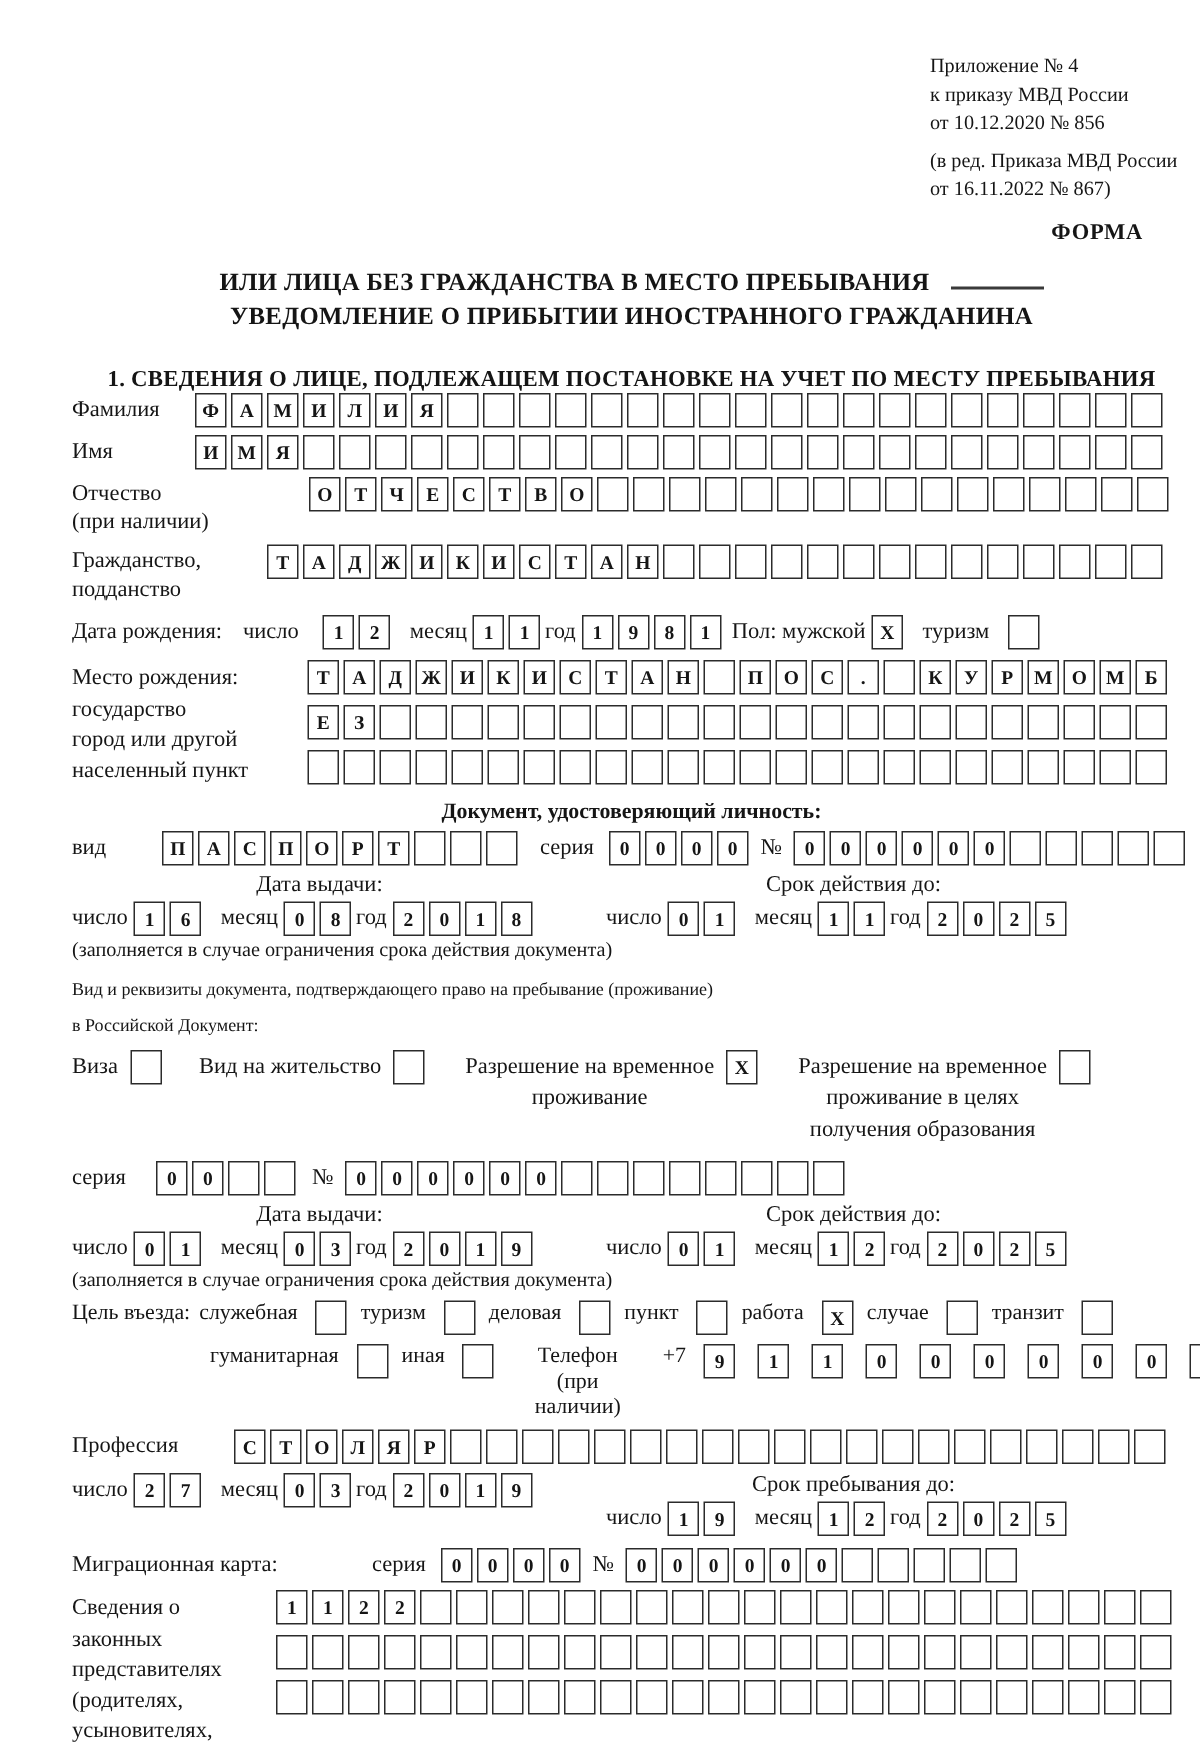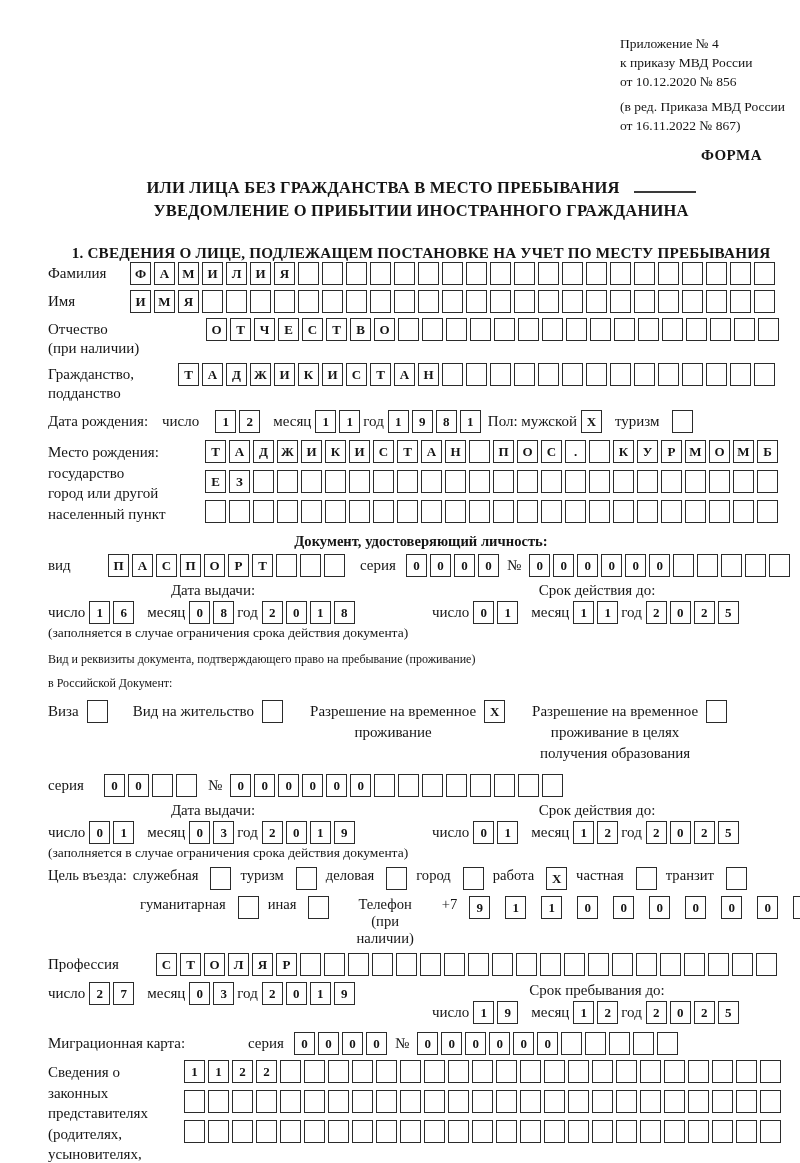--- a/index.html
+++ b/index.html
@@ -28,21 +28,21 @@
     width:21px;height:23px;box-sizing:border-box;border:1.6px solid #2b2b2b;
     margin-right:3px;display:flex;align-items:center;justify-content:center;
     font-size:13px;font-weight:bold;background:#fff;
   }
   .dl{margin:3px 4px 0 0;flex-shrink:0;}
   .dl.pre{margin-left:10px;}
 
   
   .duo{display:flex;margin-top:2px;}
   .duo-left{width:352px;flex-shrink:0;}
-  .duo-right{margin-left:32px;}
+  .duo-right{margin-left:4px;}
   .duo-label{text-align:center;font-size:15px;margin-bottom:2px;}
   .duo-left .duo-label{width:330px;}
   .duo-right .duo-label{width:330px;}
   .dateline{display:flex;align-items:flex-start;}
   .duo-note{font-size:13.5px;padding-right:18px;margin-top:1px;margin-bottom:6px;}
 
   
   .opts{display:flex;align-items:flex-start;margin:4px 0 10px 0;}
   .opt{display:flex;align-items:flex-start;}
   .optlbl{line-height:21px;padding-top:2px;}
@@ -540,29 +540,29 @@
         <span class="bx"></span>
       </span>
     <span class="p-lbl">туризм</span>
     <span class="bxrow">
         <span class="bx"></span>
       </span>
     <span class="p-lbl">деловая</span>
     <span class="bxrow">
         <span class="bx"></span>
       </span>
-    <span class="p-lbl">город</span>
+    <span class="p-lbl">пункт</span>
     <span class="bxrow">
         <span class="bx"></span>
       </span>
     <span class="p-lbl">работа</span>
     <span class="bxrow">
         <span class="bx">X</span>
       </span>
-    <span class="p-lbl">частная</span>
+    <span class="p-lbl">случае</span>
     <span class="bxrow">
         <span class="bx"></span>
       </span>
     <span class="p-lbl">транзит</span>
     <span class="bxrow">
         <span class="bx"></span>
       </span>
   </div>
 
   <div class="purpose" style="padding-left:92px">

